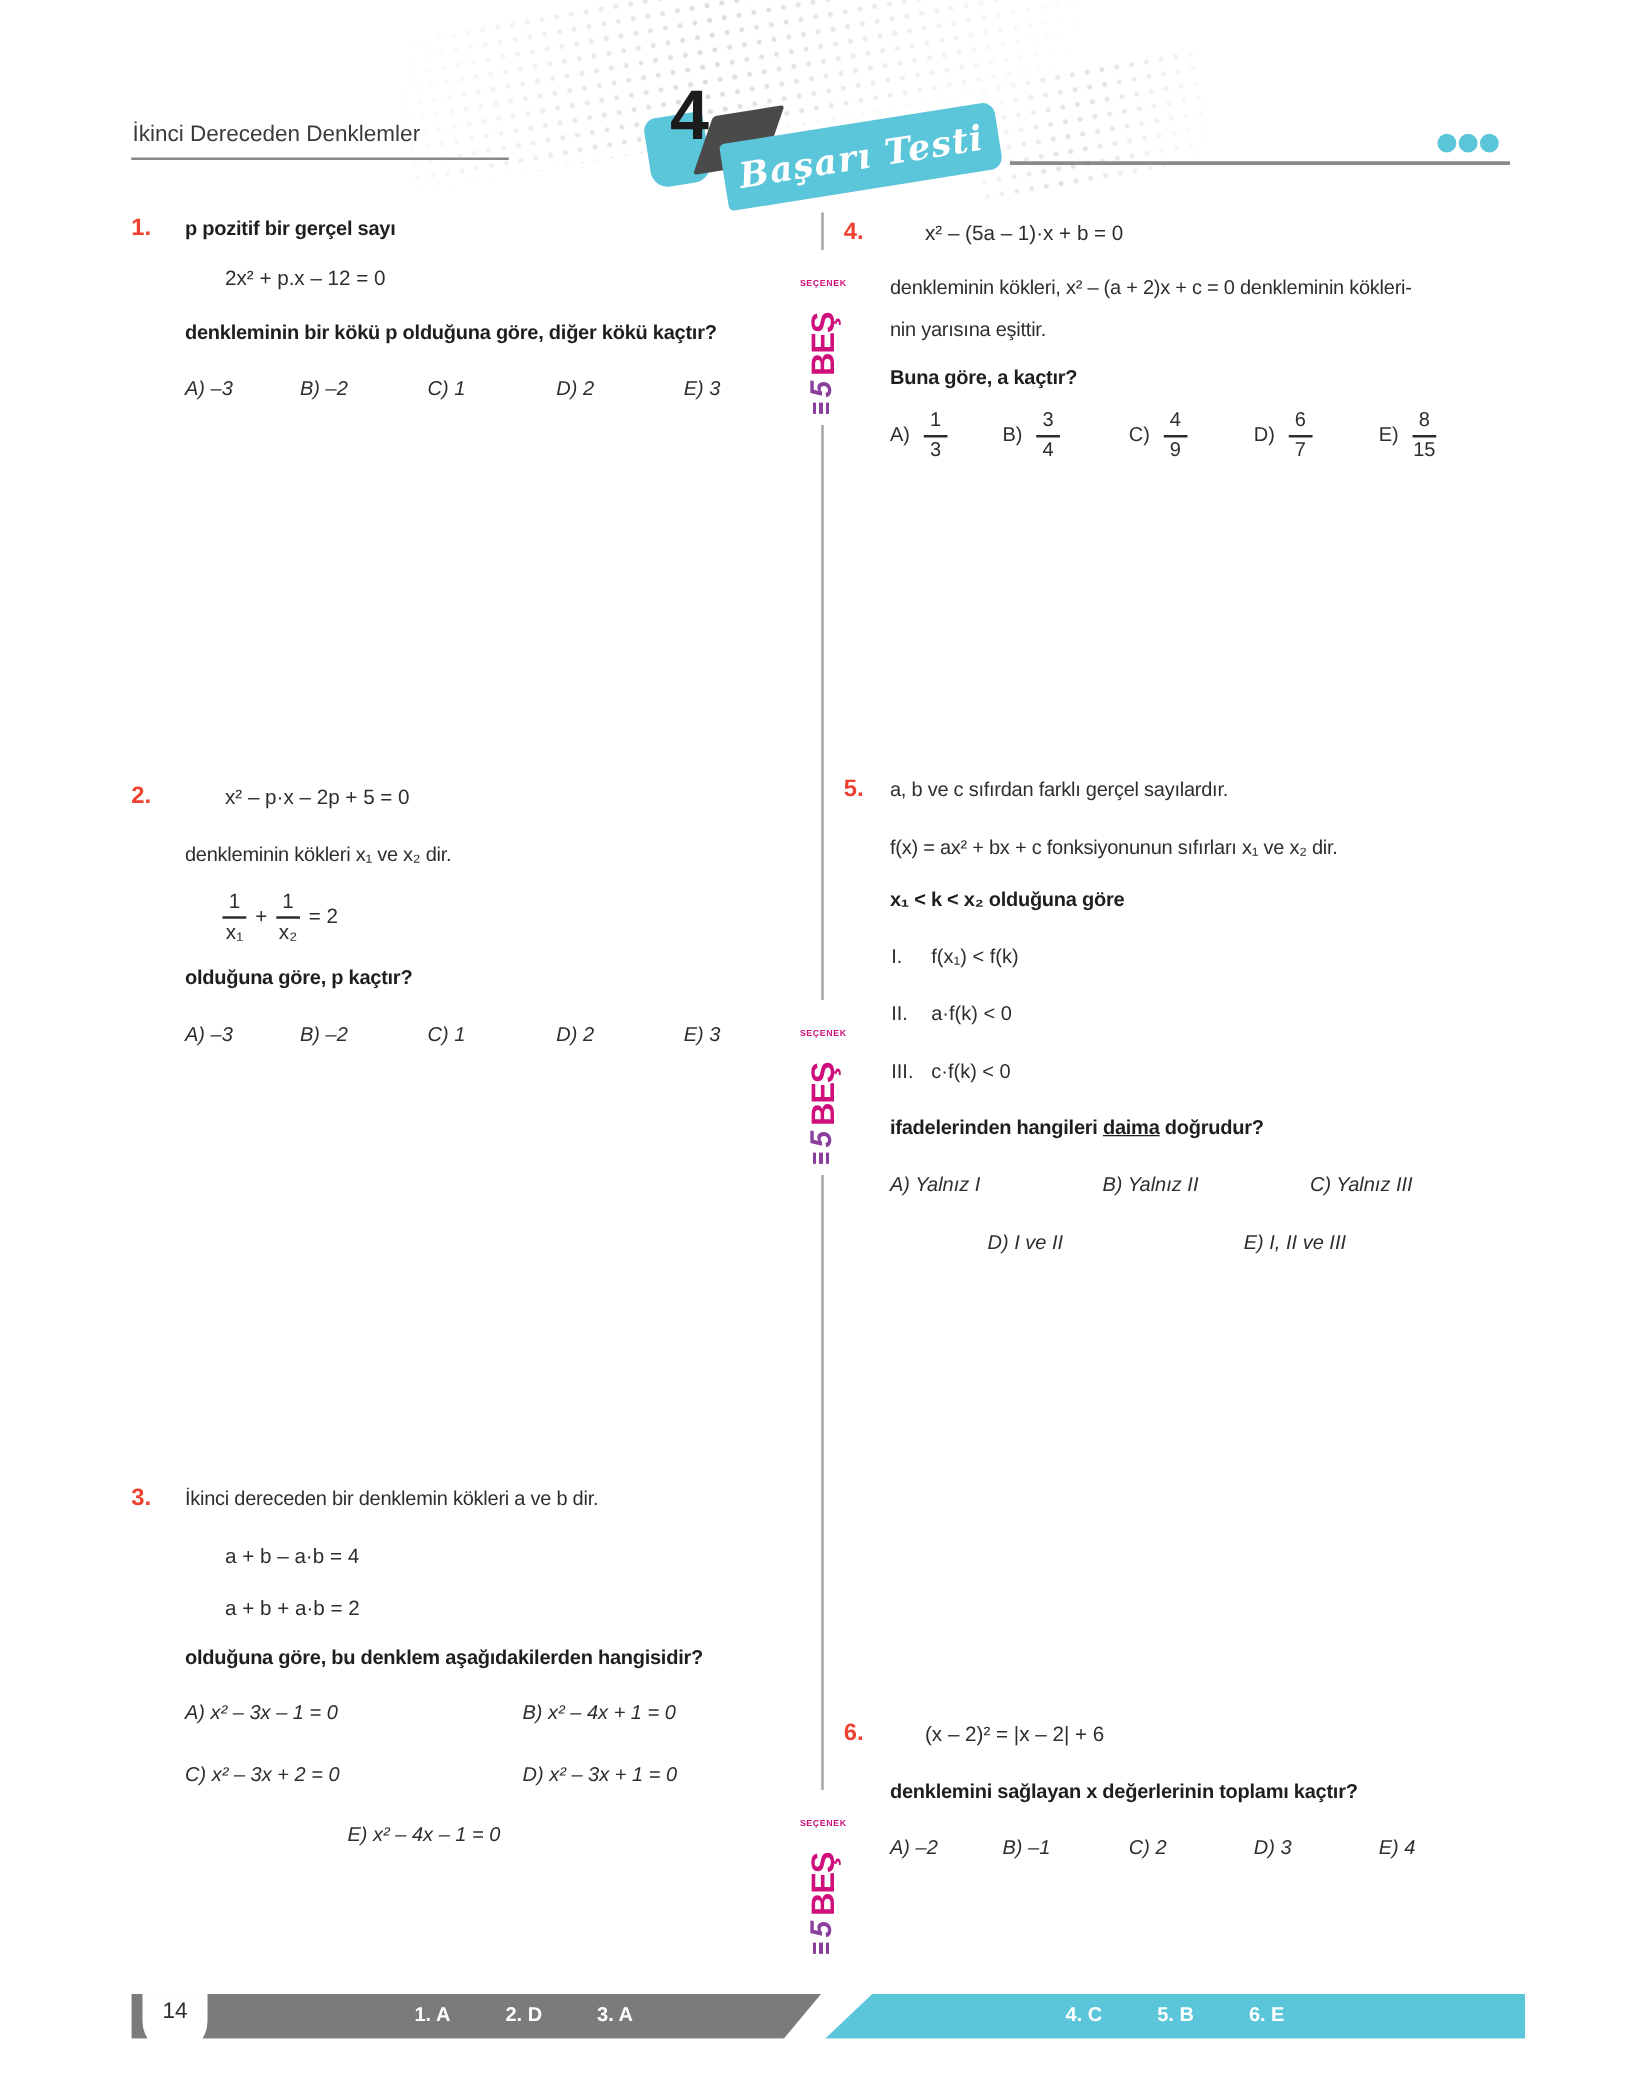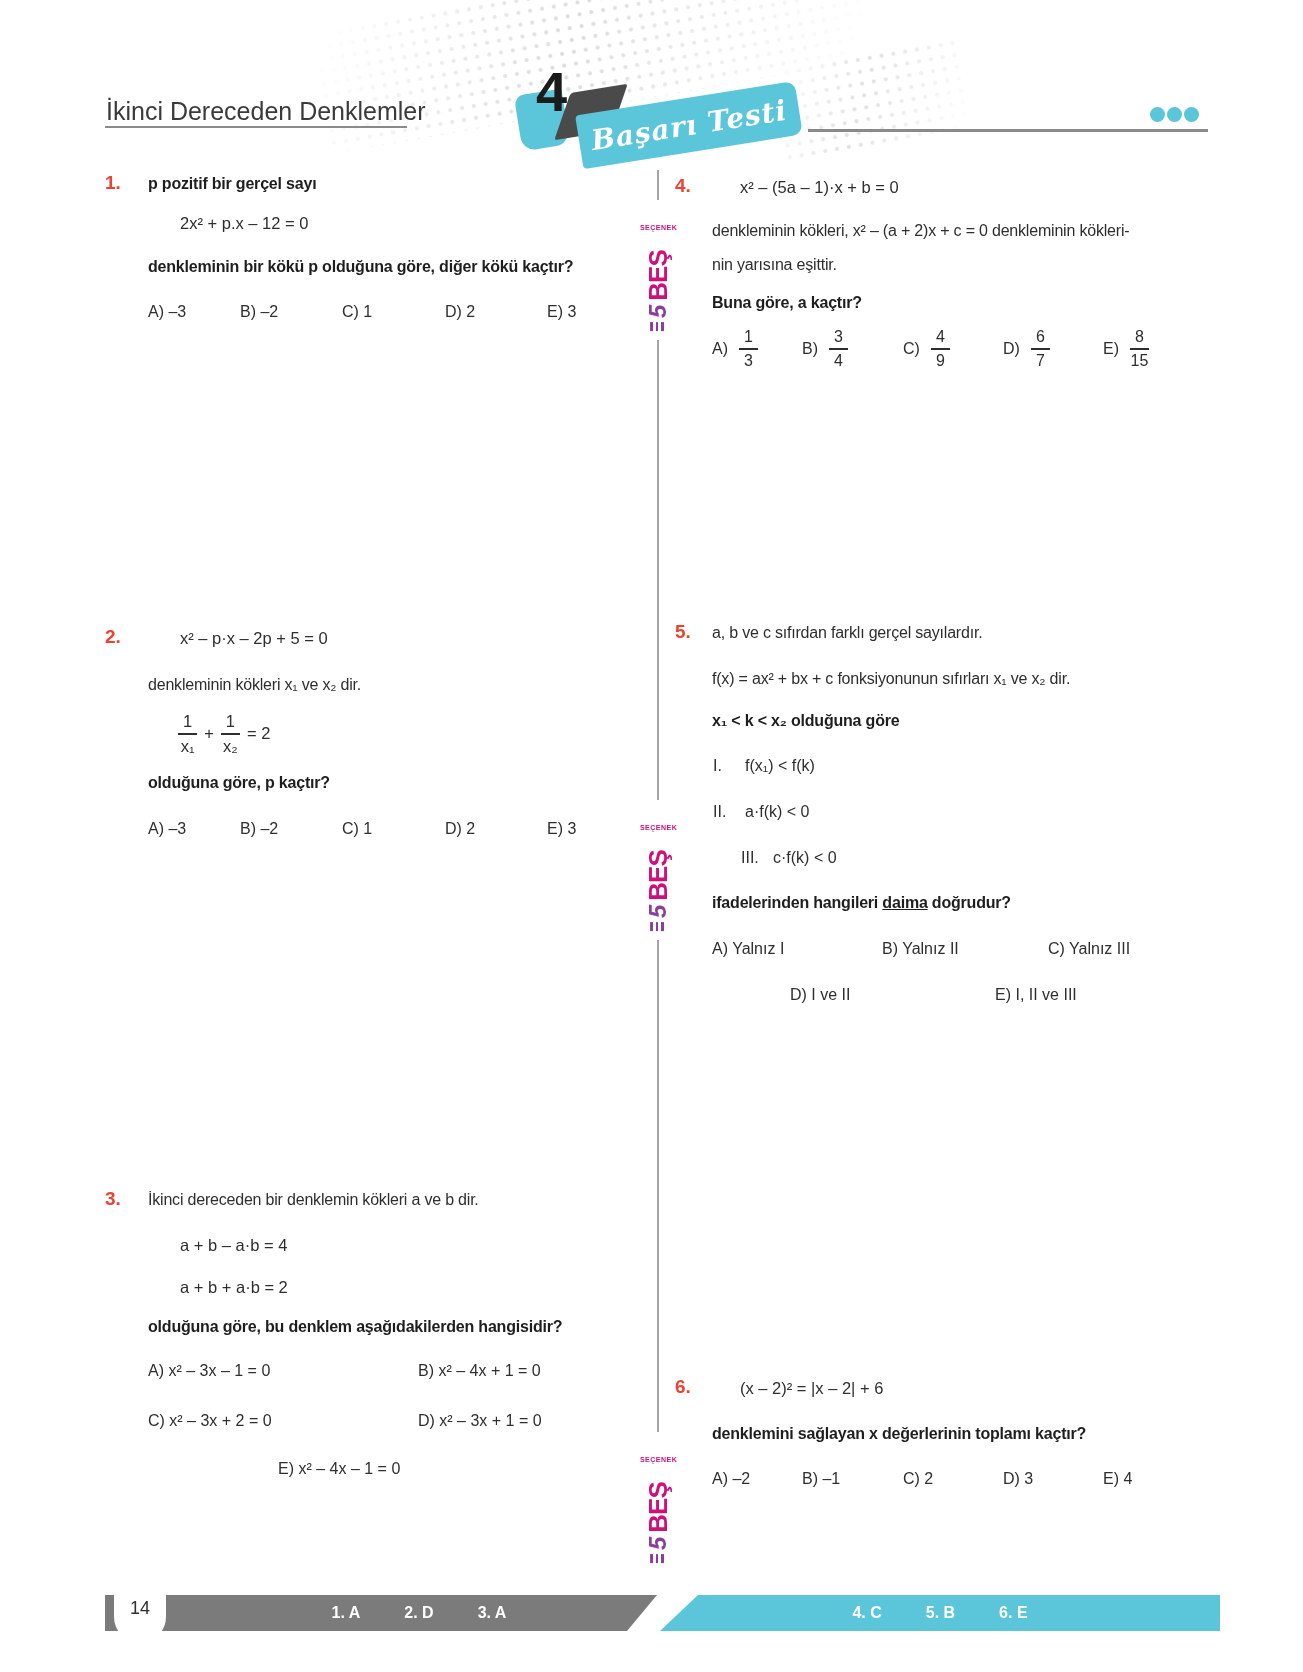--- a/index.html
+++ b/index.html
@@ -2,21 +2,21 @@
 <html><head>
 <meta charset="utf-8">
 <style>
   html,body{margin:0;padding:0;background:#ffffff;}
   .page{
     position:relative;width:1303px;height:1672px;background:#ffffff;overflow:hidden;
     font-family:"Liberation Sans","DejaVu Sans",sans-serif;color:#2e2e2e;
   }
   .abs{position:absolute;white-space:nowrap;}
   
-  .page-title{font-size:25px;color:#3a3a3a;}
+  .page-title{font-size:18px;color:#3a3a3a;}
   .title-rule{left:105px;top:126px;width:302px;height:2px;background:#8a8a8a;}
   .header-rule-right{left:808px;top:129px;width:400px;height:3px;background:#8a8a8a;}
   .header-dots{left:1150px;top:107px;display:flex;gap:2px;}
   .dot{width:15px;height:15px;border-radius:50%;background:#5bc5d9;display:inline-block;}
   .halftone{position:absolute;background-image:radial-gradient(circle,#d9dcde 1.7px,rgba(217,220,222,0) 2.3px);
     background-size:12px 12px;transform:rotate(-10deg);
     -webkit-mask-image:linear-gradient(115deg,rgba(0,0,0,0) 2%,rgba(0,0,0,.95) 45%,rgba(0,0,0,0) 97%);
     mask-image:linear-gradient(115deg,rgba(0,0,0,0) 2%,rgba(0,0,0,.95) 45%,rgba(0,0,0,0) 97%);}
   .ht1{left:315px;top:-18px;width:560px;height:125px;}
   .ht2{left:775px;top:52px;width:195px;height:95px;opacity:.85;}
@@ -32,21 +32,21 @@
   .bes-rot{transform:rotate(-90deg);display:flex;align-items:center;gap:4px;}
   .bes-bars{width:9px;height:16px;background:repeating-linear-gradient(to bottom,#8a3f9c 0 2.5px,rgba(0,0,0,0) 2.5px 5.5px);}
   .bes-five{font-size:24px;font-weight:900;font-style:italic;color:#8a3f9c;line-height:1;}
   .bes-name{font-size:26px;font-weight:900;color:#cf107c;letter-spacing:-1px;line-height:1;}
   .bes-sub{font-size:7px;font-weight:700;color:#cf107c;transform:rotate(90deg);letter-spacing:.5px;}
   
   .qnum{font-weight:700;color:#ee4130;font-size:19px;}
   .btext{font-weight:700;color:#1e1e1e;font-size:16px;letter-spacing:-0.2px;}
   .rtext{font-size:16px;letter-spacing:-0.2px;}
   .eq{font-size:16.5px;text-align:center;}
-  .opt{font-size:16px;}
+  .opt{font-size:16px;font-style:italic;}
   .ul{text-decoration:underline;margin-top:16px;}
   .itemrow{display:flex;font-size:16px;}
   .roman{width:32px;}
   
   .frac-row{display:flex;align-items:center;gap:7px;font-size:16.5px;}
   .frac{display:inline-flex;flex-direction:column;align-items:center;line-height:1.15;}
   .fnum{padding:0 5px 2px;border-bottom:2px solid #2e2e2e;}
   .fden{padding-top:2px;}
   .fopt{position:absolute;display:flex;align-items:center;gap:11px;font-size:16px;white-space:nowrap;}
   
@@ -200,21 +200,21 @@
   <div class="abs rtext" style="left:712px;top:670px">f(x) = ax² + bx + c fonksiyonunun sıfırları x₁ ve x₂ dir.</div>
   <div class="abs btext" style="left:712px;top:712px">x₁ &lt; k &lt; x₂ olduğuna göre</div>
   <div class="abs itemrow" style="left:713px;top:757px">
     <span class="roman">I.</span>
     <span>f(x₁) &lt; f(k)</span>
   </div>
   <div class="abs itemrow" style="left:713px;top:803px">
     <span class="roman">II.</span>
     <span>a·f(k) &lt; 0</span>
   </div>
-  <div class="abs itemrow" style="left:741px;top:849px">
+  <div class="abs itemrow" style="left:713px;top:849px">
     <span class="roman">III.</span>
     <span>c·f(k) &lt; 0</span>
   </div>
   <div class="abs btext" style="left:712px;top:894px">
     <span>ifadelerinden hangileri </span><span class="ul">daima</span><span> doğrudur?</span>
   </div>
   <div class="abs opt" style="left:712px;top:940px">A) Yalnız I</div>
   <div class="abs opt" style="left:882px;top:940px">B)  Yalnız II</div>
   <div class="abs opt" style="left:1048px;top:940px">C)  Yalnız III</div>
   <div class="abs opt" style="left:790px;top:986px">D)  I ve II</div>

